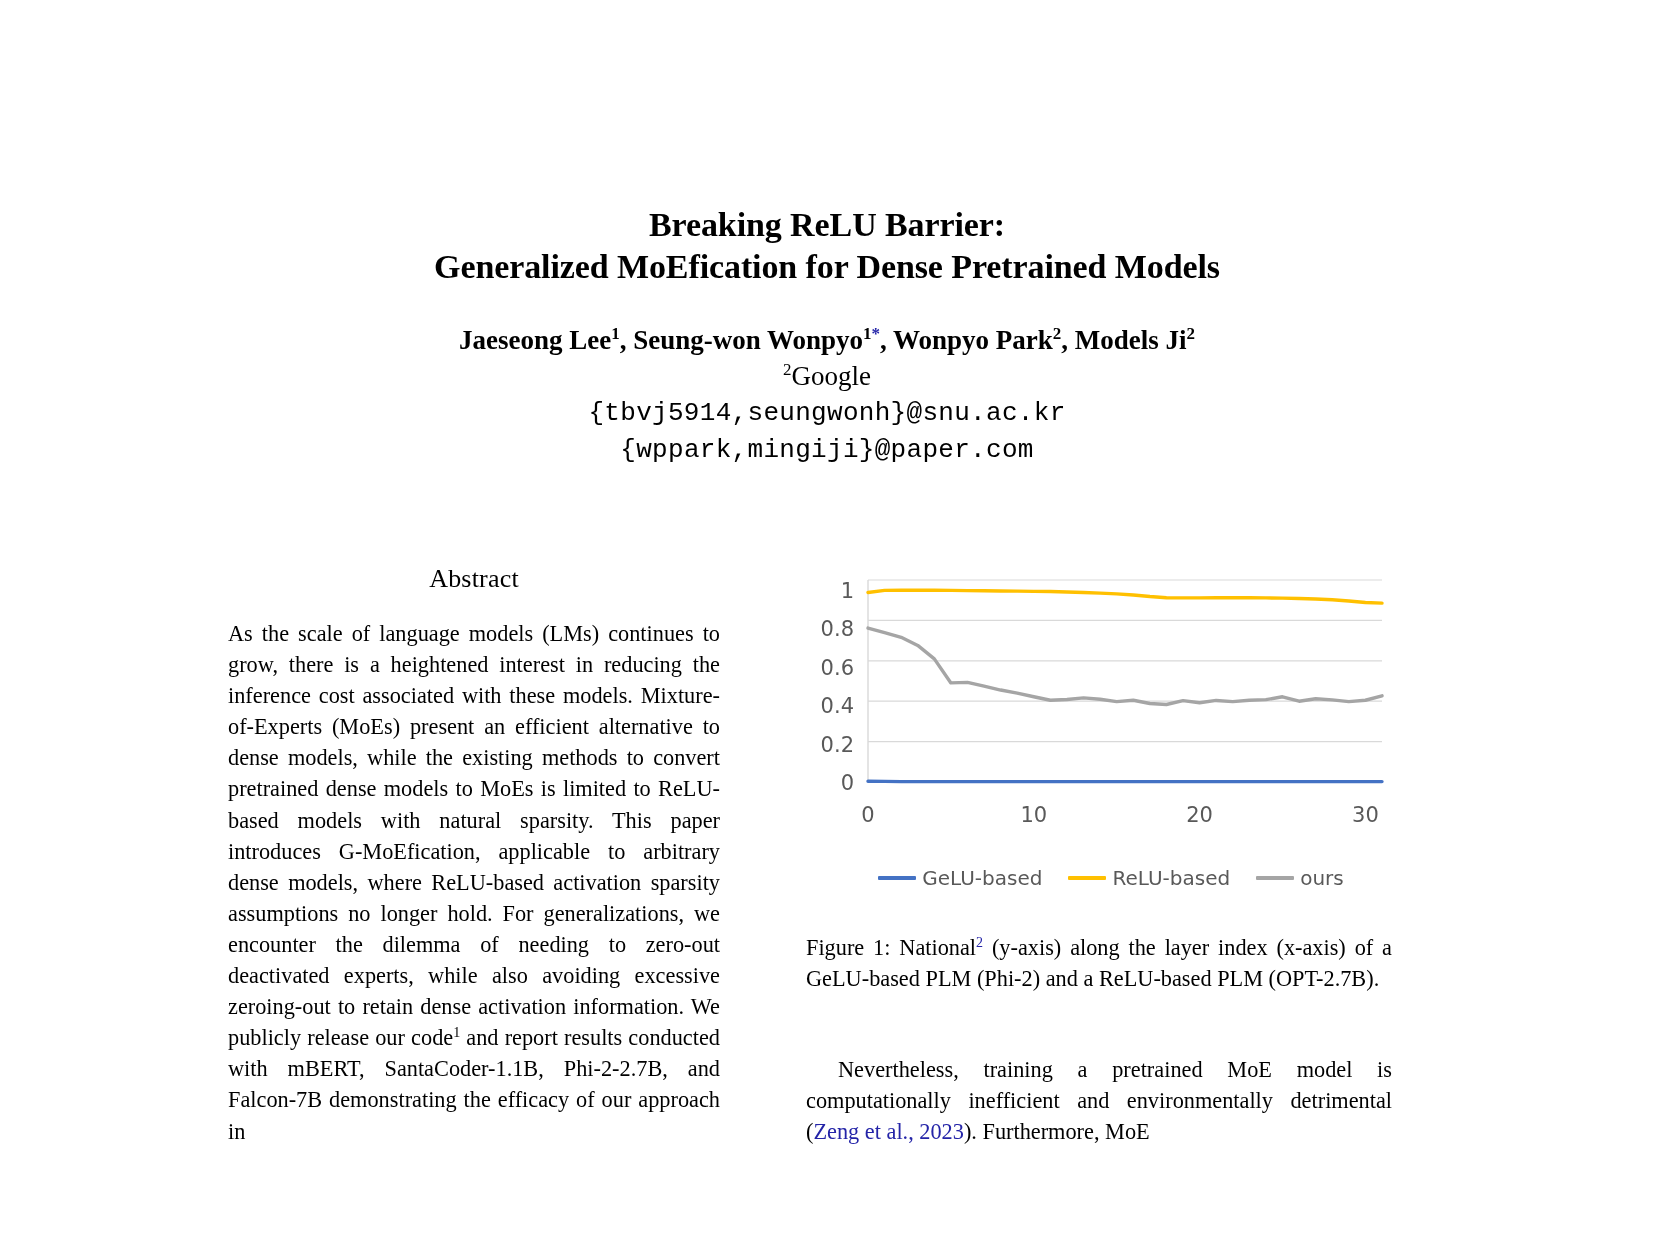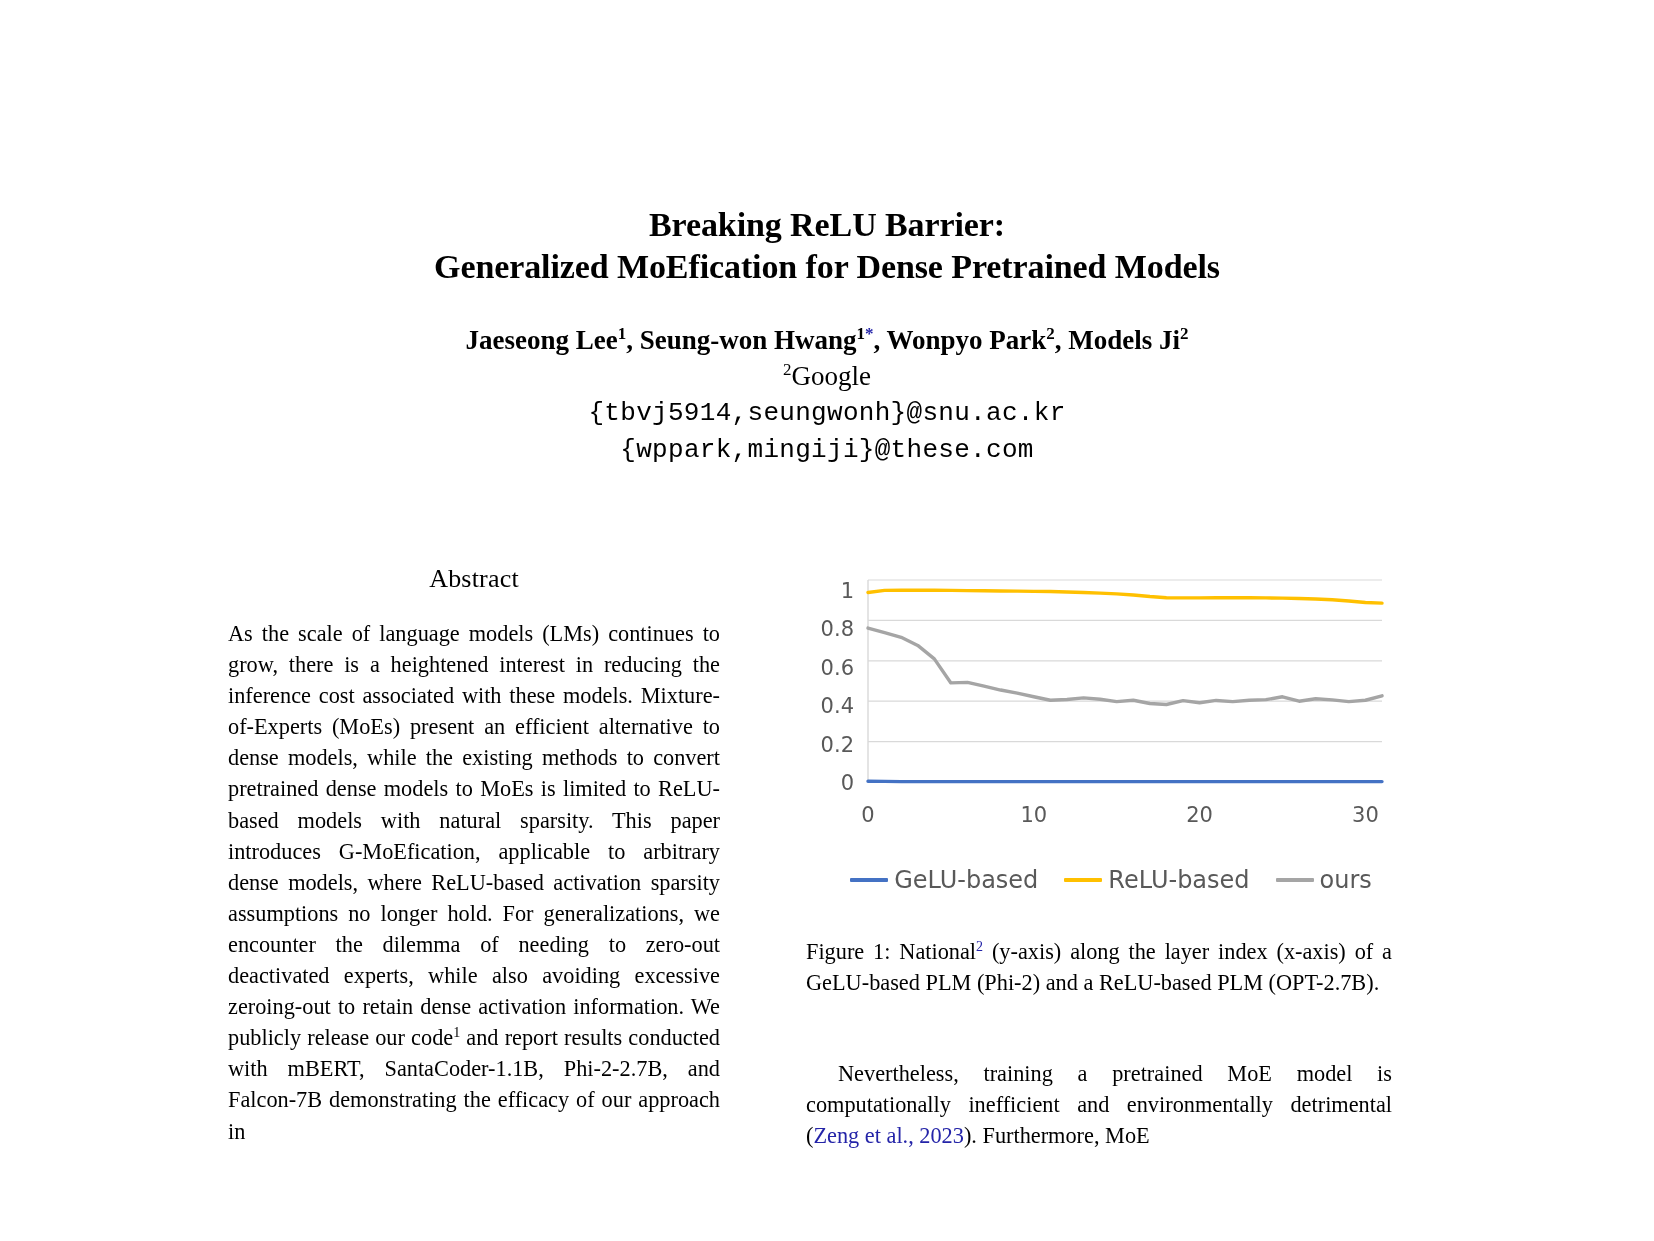--- a/index.html
+++ b/index.html
@@ -115,21 +115,21 @@
     align-items: center;
     gap: 26px;
     margin-top: 2px;
     padding-left: 24px;
   }
   .legend-item {
     display: flex;
     align-items: center;
     gap: 6px;
     font-family: "DejaVu Sans", "Liberation Sans", sans-serif;
-    font-size: 24px;
+    font-size: 20px;
     color: #595959;
   }
   .legend-swatch {
     display: inline-block;
     width: 38px;
     height: 4px;
     border-radius: 1px;
   }
 
   .figure-caption {
@@ -160,31 +160,31 @@
 <div class="page">
 
   <div class="title-block">
 
     <div class="paper-title">
       <span class="title-line">Breaking ReLU Barrier:</span>
       <span class="title-line">Generalized MoEfication for Dense Pretrained Models</span>
     </div>
 
     <div class="authors">
-      <span>Jaeseong Lee</span><sup>1</sup><span>, </span><span>Seung-won Hwang</span><sup>1</sup><sup class="star-mark">*</sup><span>, </span><span>Wonpyo Park</span><sup>2</sup><span>, </span><span>Models Ji</span><sup>2</sup>
+      <span>Jaeseong Lee</span><sup>1</sup><span>, </span><span>Seung-won Wonpyo</span><sup>1</sup><sup class="star-mark">*</sup><span>, </span><span>Wonpyo Park</span><sup>2</sup><span>, </span><span>Models Ji</span><sup>2</sup>
     </div>
 
 
     <div class="affil">
       <sup>2</sup><span>Google</span>
     </div>
 
     <div class="emails">
       <div>{tbvj5914,seungwonh}@snu.ac.kr</div>
-      <div>{wppark,mingiji}@these.com</div>
+      <div>{wppark,mingiji}@paper.com</div>
     </div>
   </div>
 
   <div class="col-left">
     <div class="abstract-head">Abstract</div>
     <div class="abstract-body"><span>As the scale of language models (LMs) continues to grow, there is a heightened interest in reducing the inference cost associated with these models. Mixture-of-Experts (MoEs) present an efficient alternative to dense models, while the existing methods to convert pretrained dense models to MoEs is limited to ReLU-based models with natural sparsity. This paper introduces G-MoEfication, applicable to arbitrary dense models, where ReLU-based activation sparsity assumptions no longer hold. For generalizations, we encounter the dilemma of needing to zero-out deactivated experts, while also avoiding excessive zeroing-out to retain dense activation information. We publicly release our code</span><sup>1</sup><span> and report results conducted with mBERT, SantaCoder-1.1B, Phi-2-2.7B, and Falcon-7B demonstrating the efficacy of our approach in</span></div>
   </div>
 
   <div class="col-right">
 

